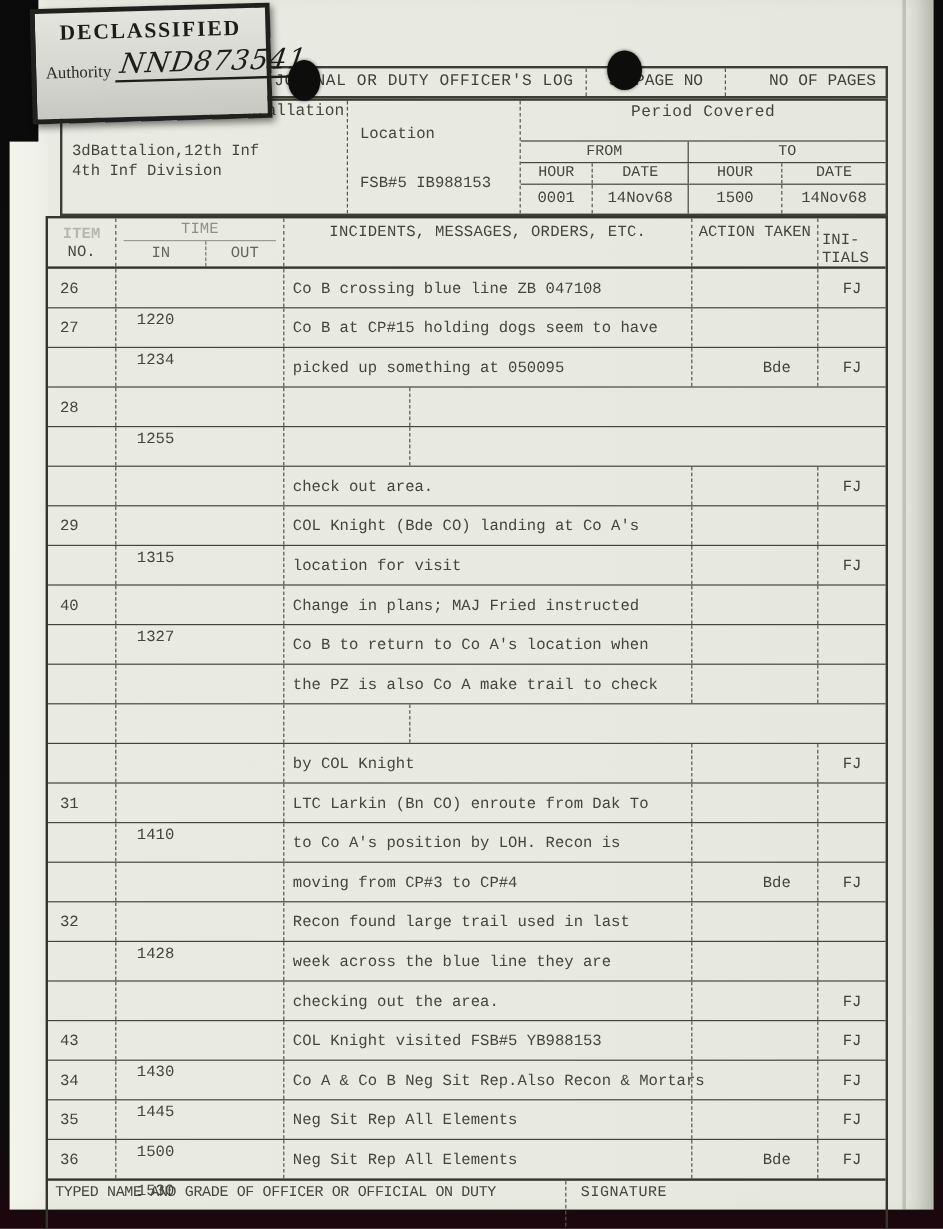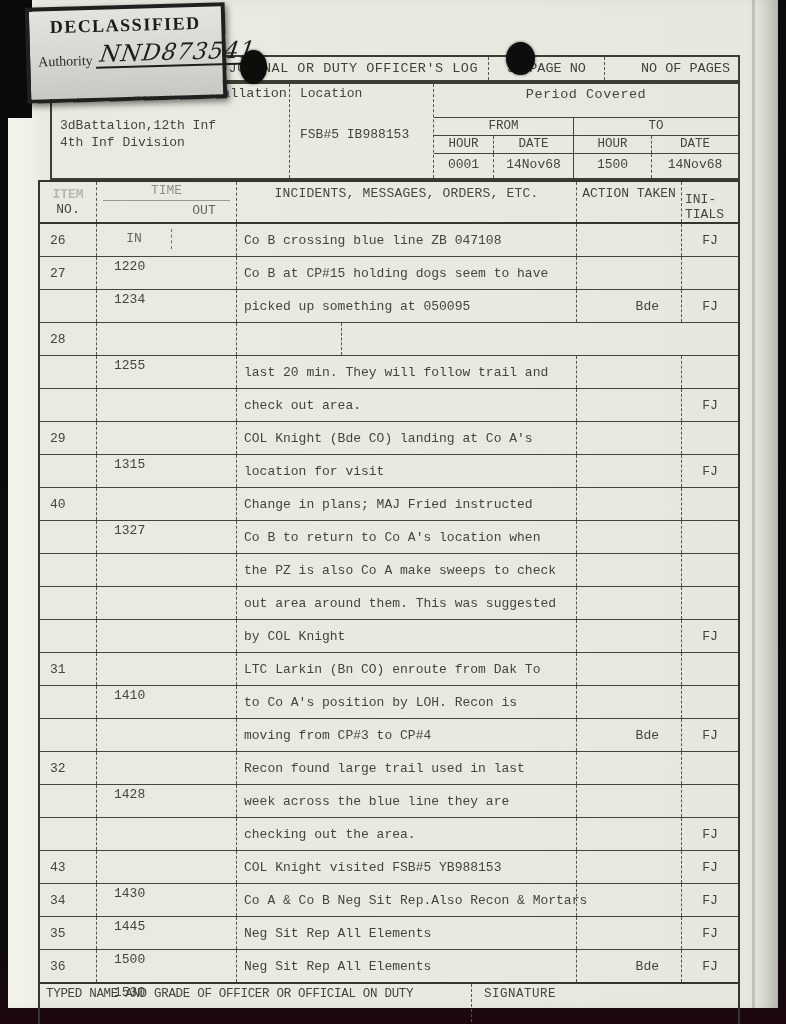--- a/index.html
+++ b/index.html
@@ -51,21 +51,21 @@
   .title-pages{flex:1;border-left:1px dashed #55564a;height:100%;display:flex;align-items:center;justify-content:flex-end;padding-right:8px;}
 
   
   .org-box{
     position:absolute;left:50px;top:82px;width:690px;height:98px;z-index:5;
     border:2px solid #3c3d33;box-sizing:border-box;display:flex;font-size:13px;
   }
   .org-col{width:238px;border-right:1px dashed #55564a;box-sizing:border-box;padding:2px 0 0 8px;}
   .org-label{font-size:13.5px;}
   .org-lines{margin-top:16px;line-height:17px;}
-  .loc-col{width:144px;border-right:1px dashed #55564a;box-sizing:border-box;padding:2px 0 0 10px;}
+  .loc-col{width:144px;border-right:1px dashed #55564a;box-sizing:border-box;padding:20px 0 0 10px;}
   .loc-value{margin-top:26px;}
   .period-col{flex:1;display:flex;flex-direction:column;}
   .period-label{text-align:center;padding-top:3px;font-size:13.5px;letter-spacing:.5px;}
   .period-table{margin-top:auto;border-top:1px solid #44453b;}
   .pt-row{display:flex;border-bottom:1px solid #44453b;height:17px;line-height:17px;text-align:center;font-size:12.5px;}
   .pt-row:last-child{border-bottom:none;height:24px;line-height:22px;font-size:13px;}
   .pt-from{width:140px;border-right:1px solid #44453b;box-sizing:border-box;}
   .pt-to{flex:1;}
   .pt-h1{width:60px;border-right:1px dashed #55564a;box-sizing:border-box;}
   .pt-d1{width:80px;border-right:1px solid #44453b;box-sizing:border-box;}
@@ -77,21 +77,21 @@
     position:absolute;left:38px;top:180px;width:702px;z-index:5;
     border:2px solid #35362d;box-sizing:border-box;background:transparent;
     font-size:13px;color:#43463c;
   }
   .lt-head{display:flex;border-bottom:2px solid #35362d;height:40px;}
   .h-item{width:57px;border-right:1px dashed #55564a;box-sizing:border-box;text-align:center;display:flex;flex-direction:column;justify-content:center;line-height:15px;}
   .h-item .ghost{opacity:.30;font-weight:bold;}
   .h-time{width:140px;border-right:1px dashed #55564a;box-sizing:border-box;display:flex;flex-direction:column;}
   .h-time-label{text-align:center;height:18px;line-height:18px;opacity:.55;border-bottom:1px solid #5a5b4f;width:92%;margin:0 auto;}
   .h-time-sub{display:flex;flex:1;}
-  .h-in{width:75px;border-right:1px dashed #55564a;box-sizing:border-box;text-align:center;line-height:20px;opacity:.8;margin-top:28px;}
+  .h-in{width:75px;border-right:1px dashed #55564a;box-sizing:border-box;text-align:center;line-height:20px;opacity:.8;}
   .h-out{flex:1;text-align:center;line-height:20px;opacity:.8;}
   .h-inc{width:340px;border-right:1px dashed #55564a;box-sizing:border-box;display:flex;align-items:flex-start;justify-content:center;padding-top:4px;letter-spacing:.2px;}
   .h-act{width:105px;border-right:1px dashed #55564a;box-sizing:border-box;display:flex;align-items:flex-start;justify-content:center;padding-top:4px;}
   .h-ini{flex:1;display:flex;flex-direction:column;justify-content:flex-end;padding-left:3px;line-height:15px;}
 
   .lt-row{display:flex;height:32px;border-bottom:1px solid #45463b;align-items:center;}
   .lt-row:last-of-type{border-bottom:none;}
   .c-no{width:57px;align-self:stretch;border-right:1px dashed #55564a;box-sizing:border-box;display:flex;align-items:center;padding-left:10px;}
   .c-in{width:75px;align-self:stretch;border-right:1px dashed #55564a;box-sizing:border-box;display:flex;align-items:center;padding-left:17px;margin-top:42px;}
   .c-out{width:65px;align-self:stretch;border-right:1px dashed #55564a;box-sizing:border-box;display:flex;align-items:center;padding-left:8px;}
@@ -214,21 +214,20 @@
     <div class="c-no">28</div>
     <div class="c-in">1255</div>
     <div class="c-out"></div>
     <div class="c-act"></div>
     <div class="c-ini"></div>
   </div>
       <div class="lt-row">
     <div class="c-no"></div>
     <div class="c-in"></div>
     <div class="c-out"></div>
-    <div class="c-text">last 20 min. They will follow trail and</div>
     <div class="c-act"></div>
     <div class="c-ini"></div>
   </div>
       <div class="lt-row">
     <div class="c-no"></div>
     <div class="c-in"></div>
     <div class="c-out"></div>
     <div class="c-text">check out area.</div>
     <div class="c-act"></div>
     <div class="c-ini">FJ</div>
@@ -262,29 +261,28 @@
     <div class="c-in"></div>
     <div class="c-out"></div>
     <div class="c-text">Co B to return to Co A's location when</div>
     <div class="c-act"></div>
     <div class="c-ini"></div>
   </div>
       <div class="lt-row">
     <div class="c-no"></div>
     <div class="c-in"></div>
     <div class="c-out"></div>
-    <div class="c-text">the PZ is also Co A make sweeps to check</div>
-    <div class="c-act"></div>
-    <div class="c-ini"></div>
-  </div>
-      <div class="lt-row">
-    <div class="c-no"></div>
-    <div class="c-in"></div>
-    <div class="c-out"></div>
-    <div class="c-text">out area around them.  This was suggested</div>
+    <div class="c-text">the PZ is also Co A make trail to check</div>
+    <div class="c-act"></div>
+    <div class="c-ini"></div>
+  </div>
+      <div class="lt-row">
+    <div class="c-no"></div>
+    <div class="c-in"></div>
+    <div class="c-out"></div>
     <div class="c-act"></div>
     <div class="c-ini"></div>
   </div>
       <div class="lt-row">
     <div class="c-no"></div>
     <div class="c-in"></div>
     <div class="c-out"></div>
     <div class="c-text">by COL Knight</div>
     <div class="c-act"></div>
     <div class="c-ini">FJ</div>

